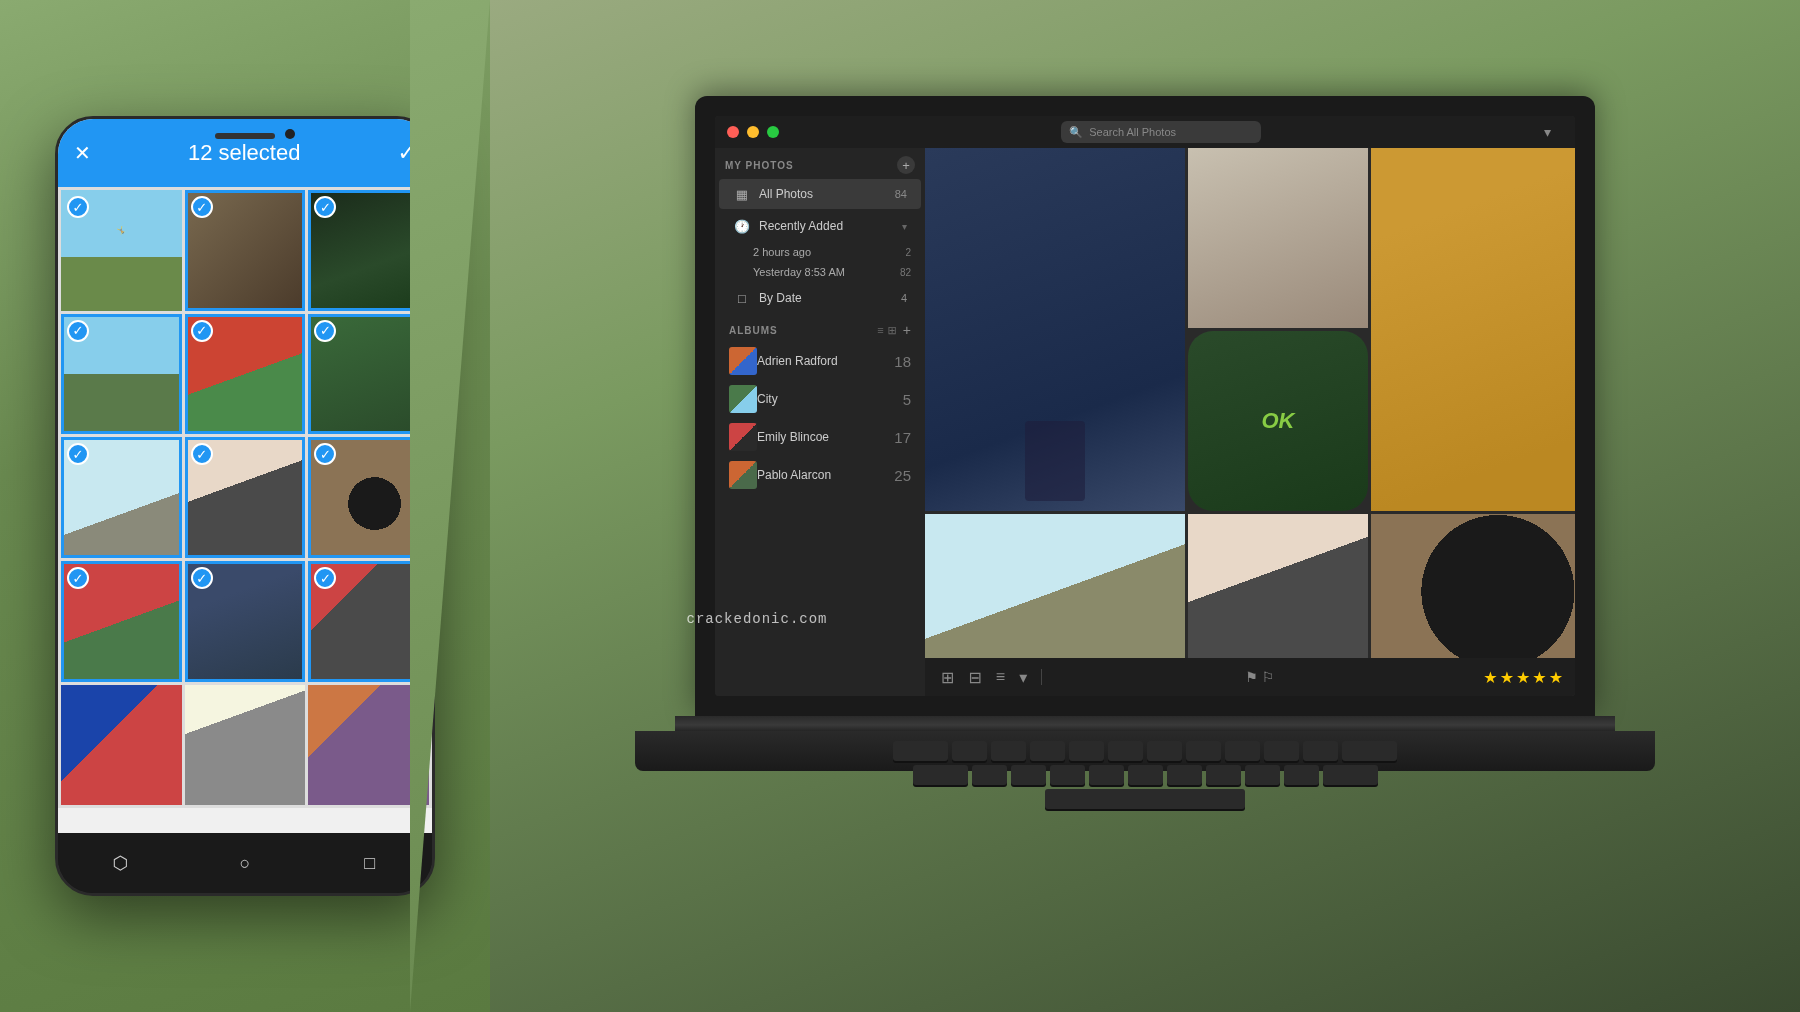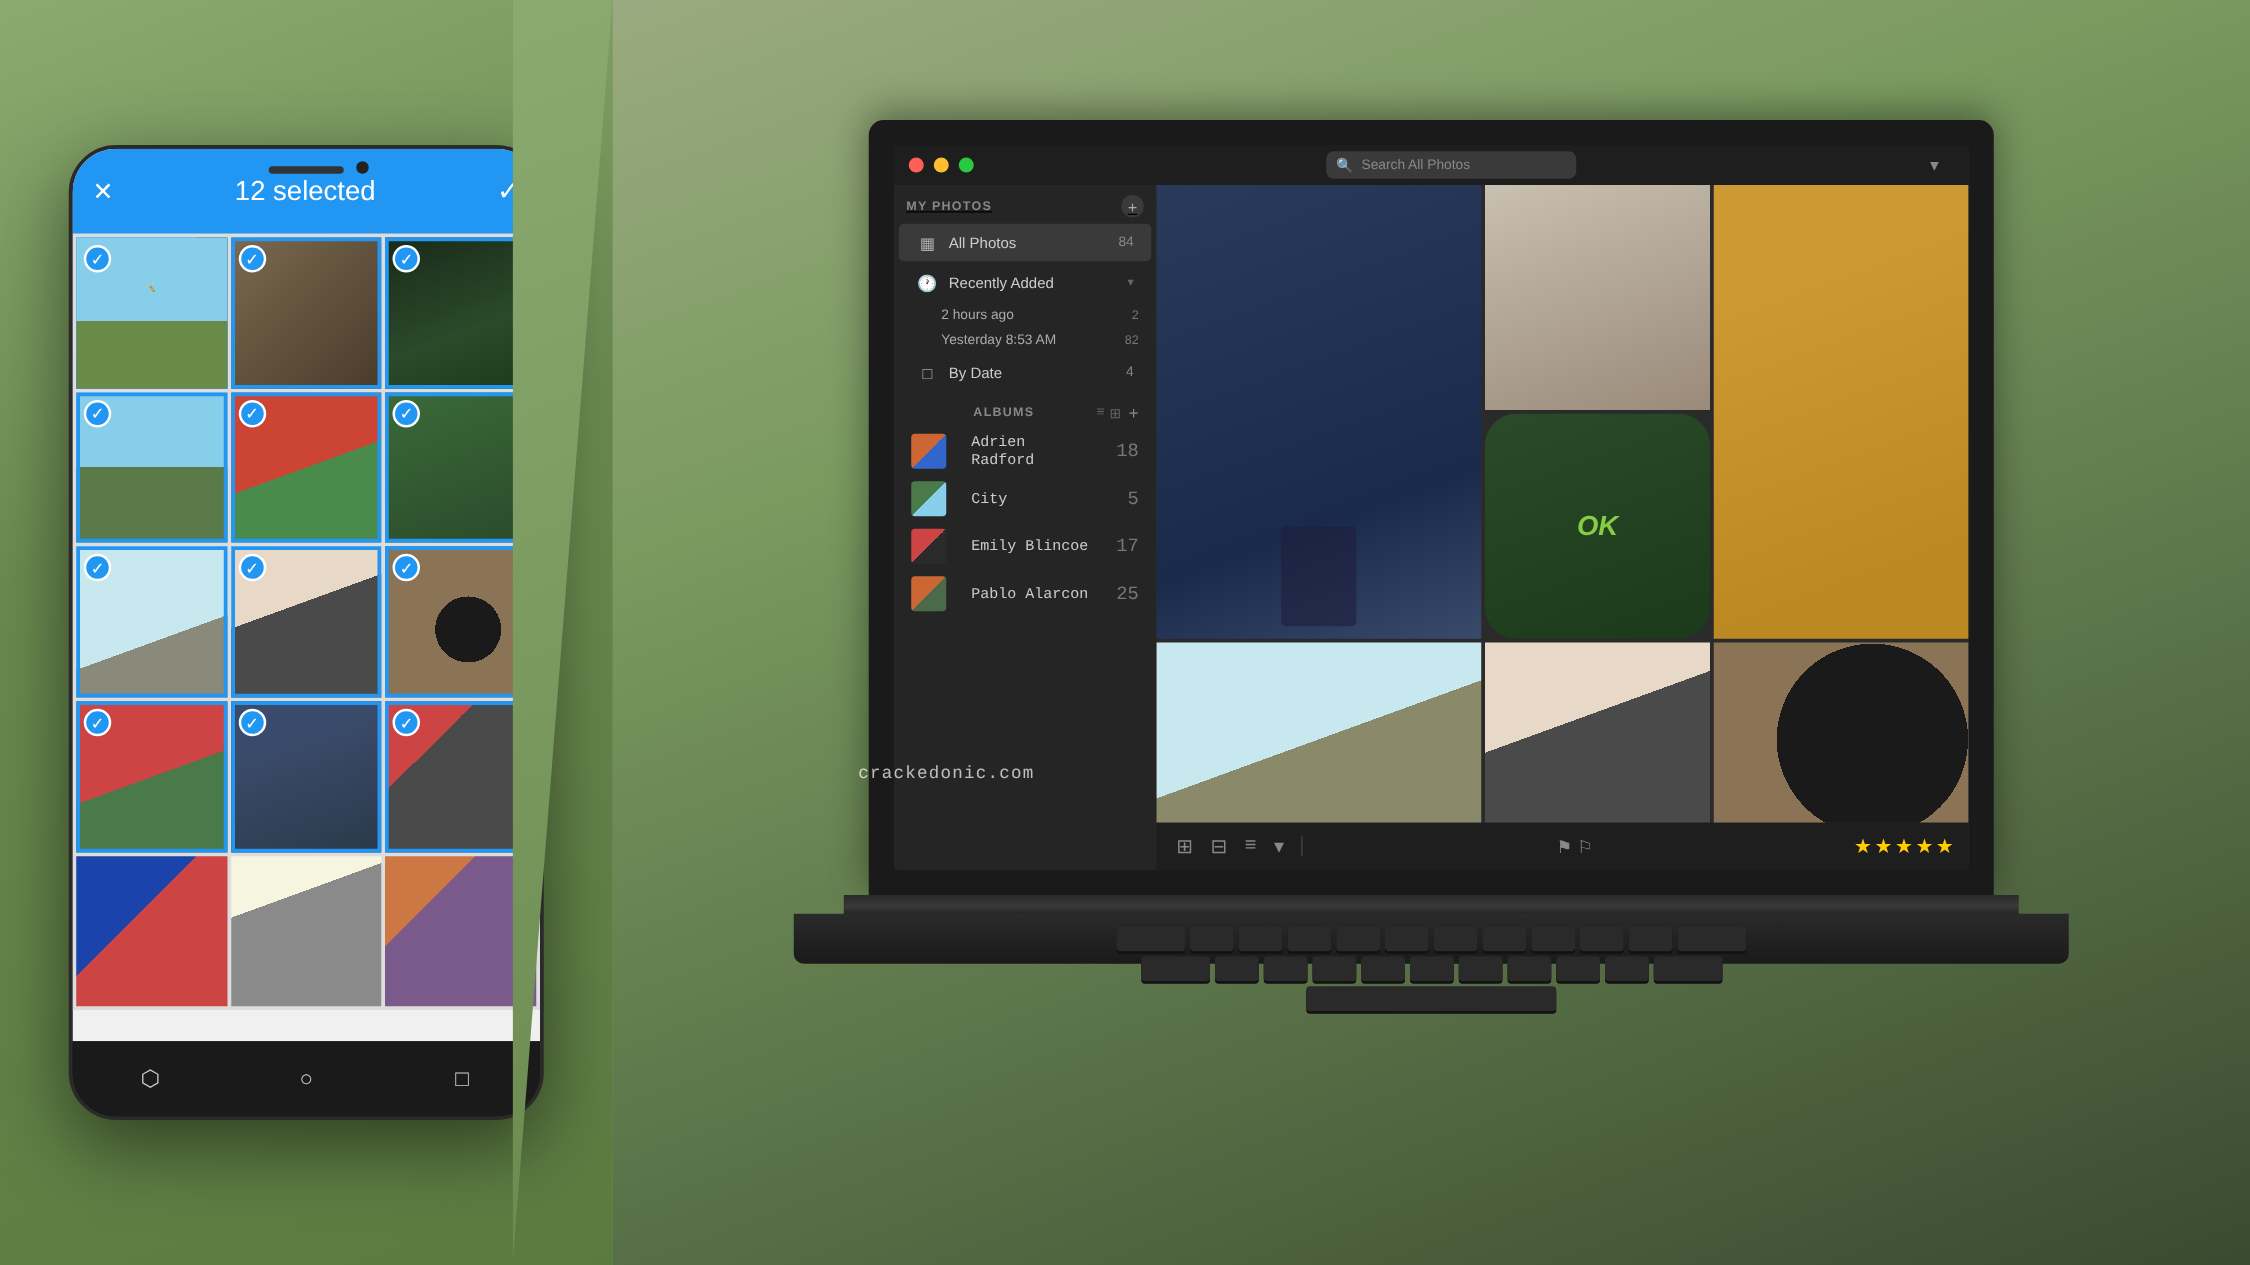--- a/index.html
+++ b/index.html
@@ -437,21 +437,20 @@
     .sidebar-sub-count {
       color: #777;
       font-size: 10px;
     }
 
     
     .albums-header {
       display: flex;
       align-items: center;
       padding: 8px 14px 4px;
-      text-align: center;
     }
 
     .albums-label {
       color: #888;
       font-size: 10px;
       font-weight: 600;
       letter-spacing: 1px;
       text-transform: uppercase;
       flex: 1;
     }
@@ -466,22 +465,21 @@
     .albums-add {
       color: #888;
       font-size: 14px;
     }
 
     .album-item {
       display: flex;
       align-items: center;
       padding: 5px 14px;
       cursor: pointer;
-      gap: 20px;
-      font-family: Liberation Mono, monospace;
+      gap: 0;
     }
 
     .album-thumb {
       width: 28px;
       height: 28px;
       border-radius: 3px;
       overflow: hidden;
       flex-shrink: 0;
     }
 
@@ -678,21 +676,21 @@
                 <span class="search-icon-sm">🔍</span>
                 <span class="search-text">Search All Photos</span>
               </div>
             </div>
             <span class="filter-icon">▾</span>
           </div>
 
           <div class="mac-app-body">
 
             <div class="mac-sidebar">
-              <div style="display:flex;align-items:center;padding:8px 10px 4px;text-decoration:underline;">
+              <div style="display:flex;align-items:center;padding:8px 10px 4px;">
                 <span class="sidebar-section-label" style="padding:0;">MY PHOTOS</span>
                 <div class="sidebar-add-btn" style="margin:0 0 0 auto;width:18px;height:18px;font-size:13px;">+</div>
               </div>
 
               <div class="sidebar-item active">
                 <span class="sidebar-item-icon">▦</span>
                 <span class="sidebar-item-text">All Photos</span>
                 <span class="sidebar-item-count">84</span>
               </div>
 

